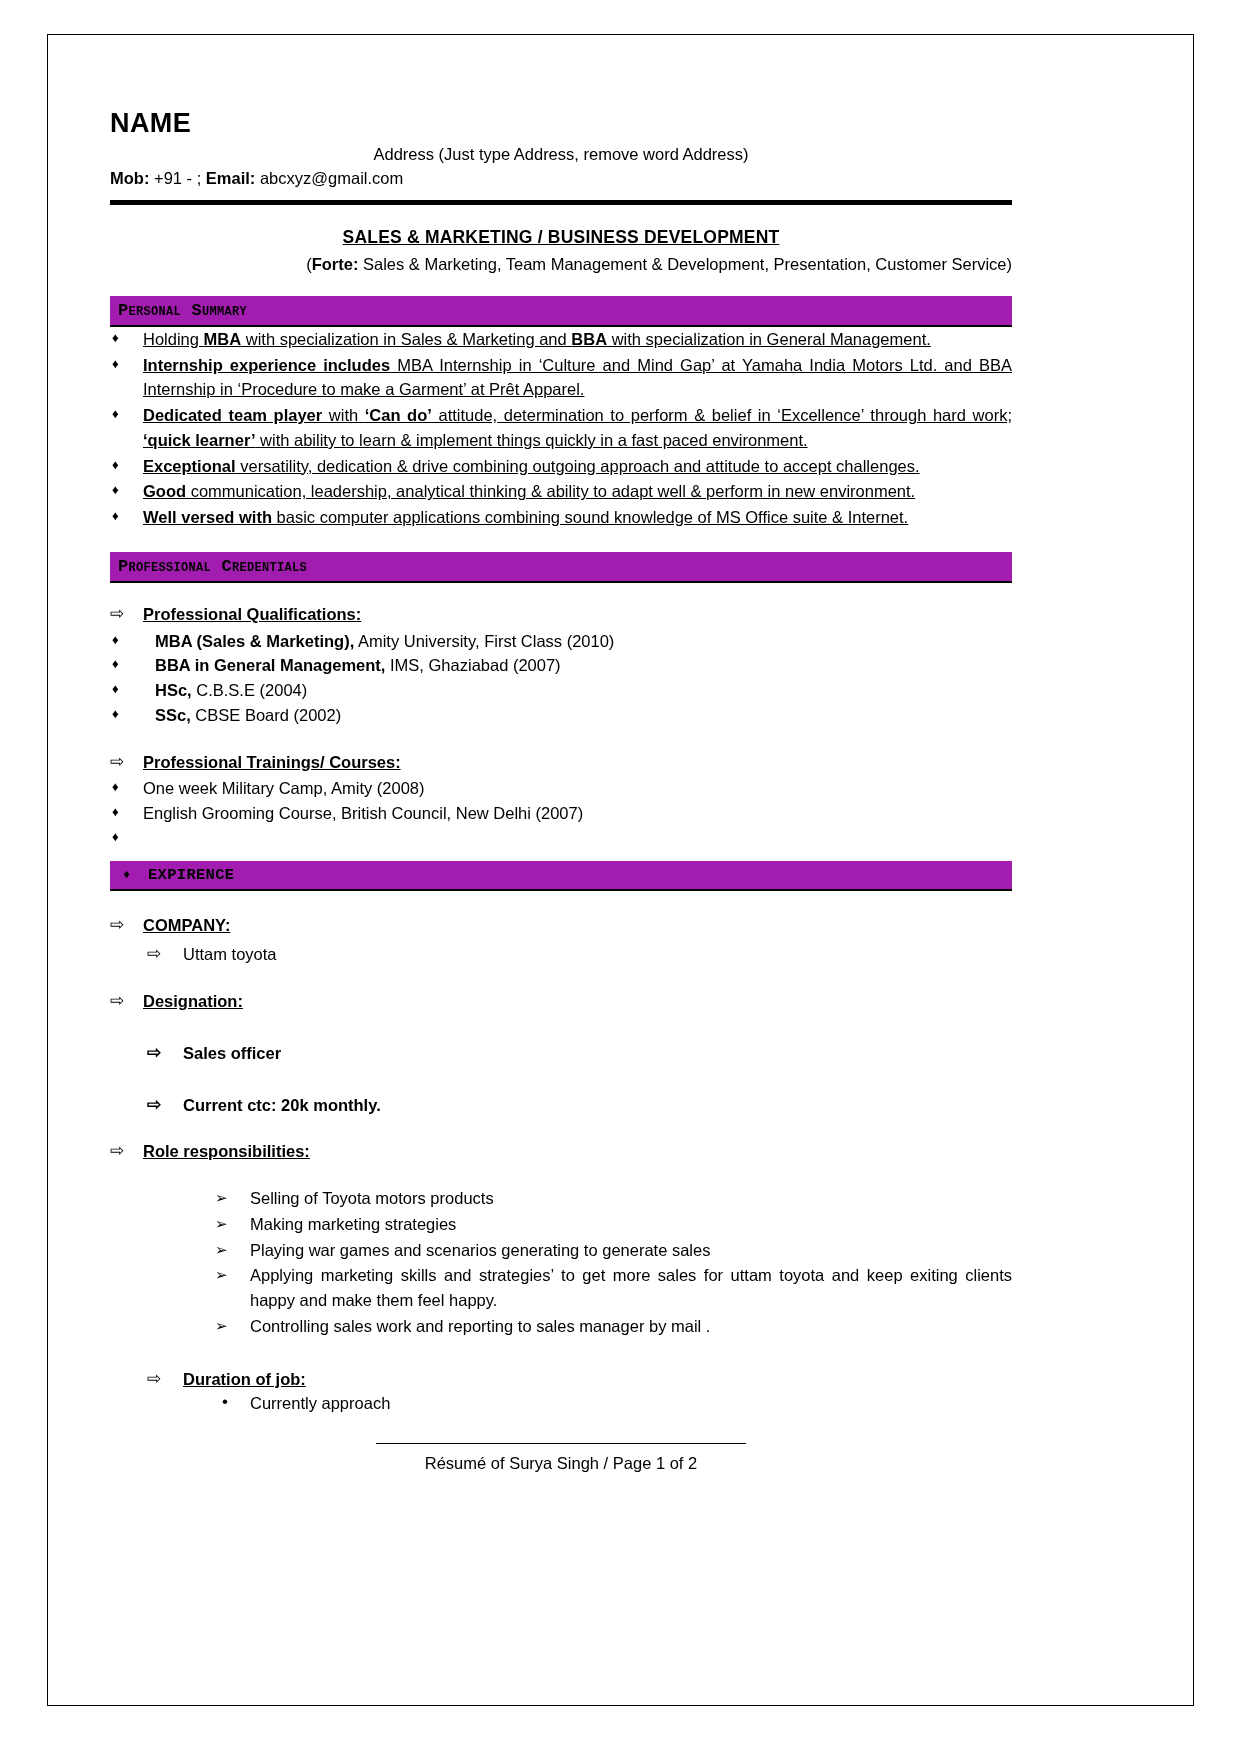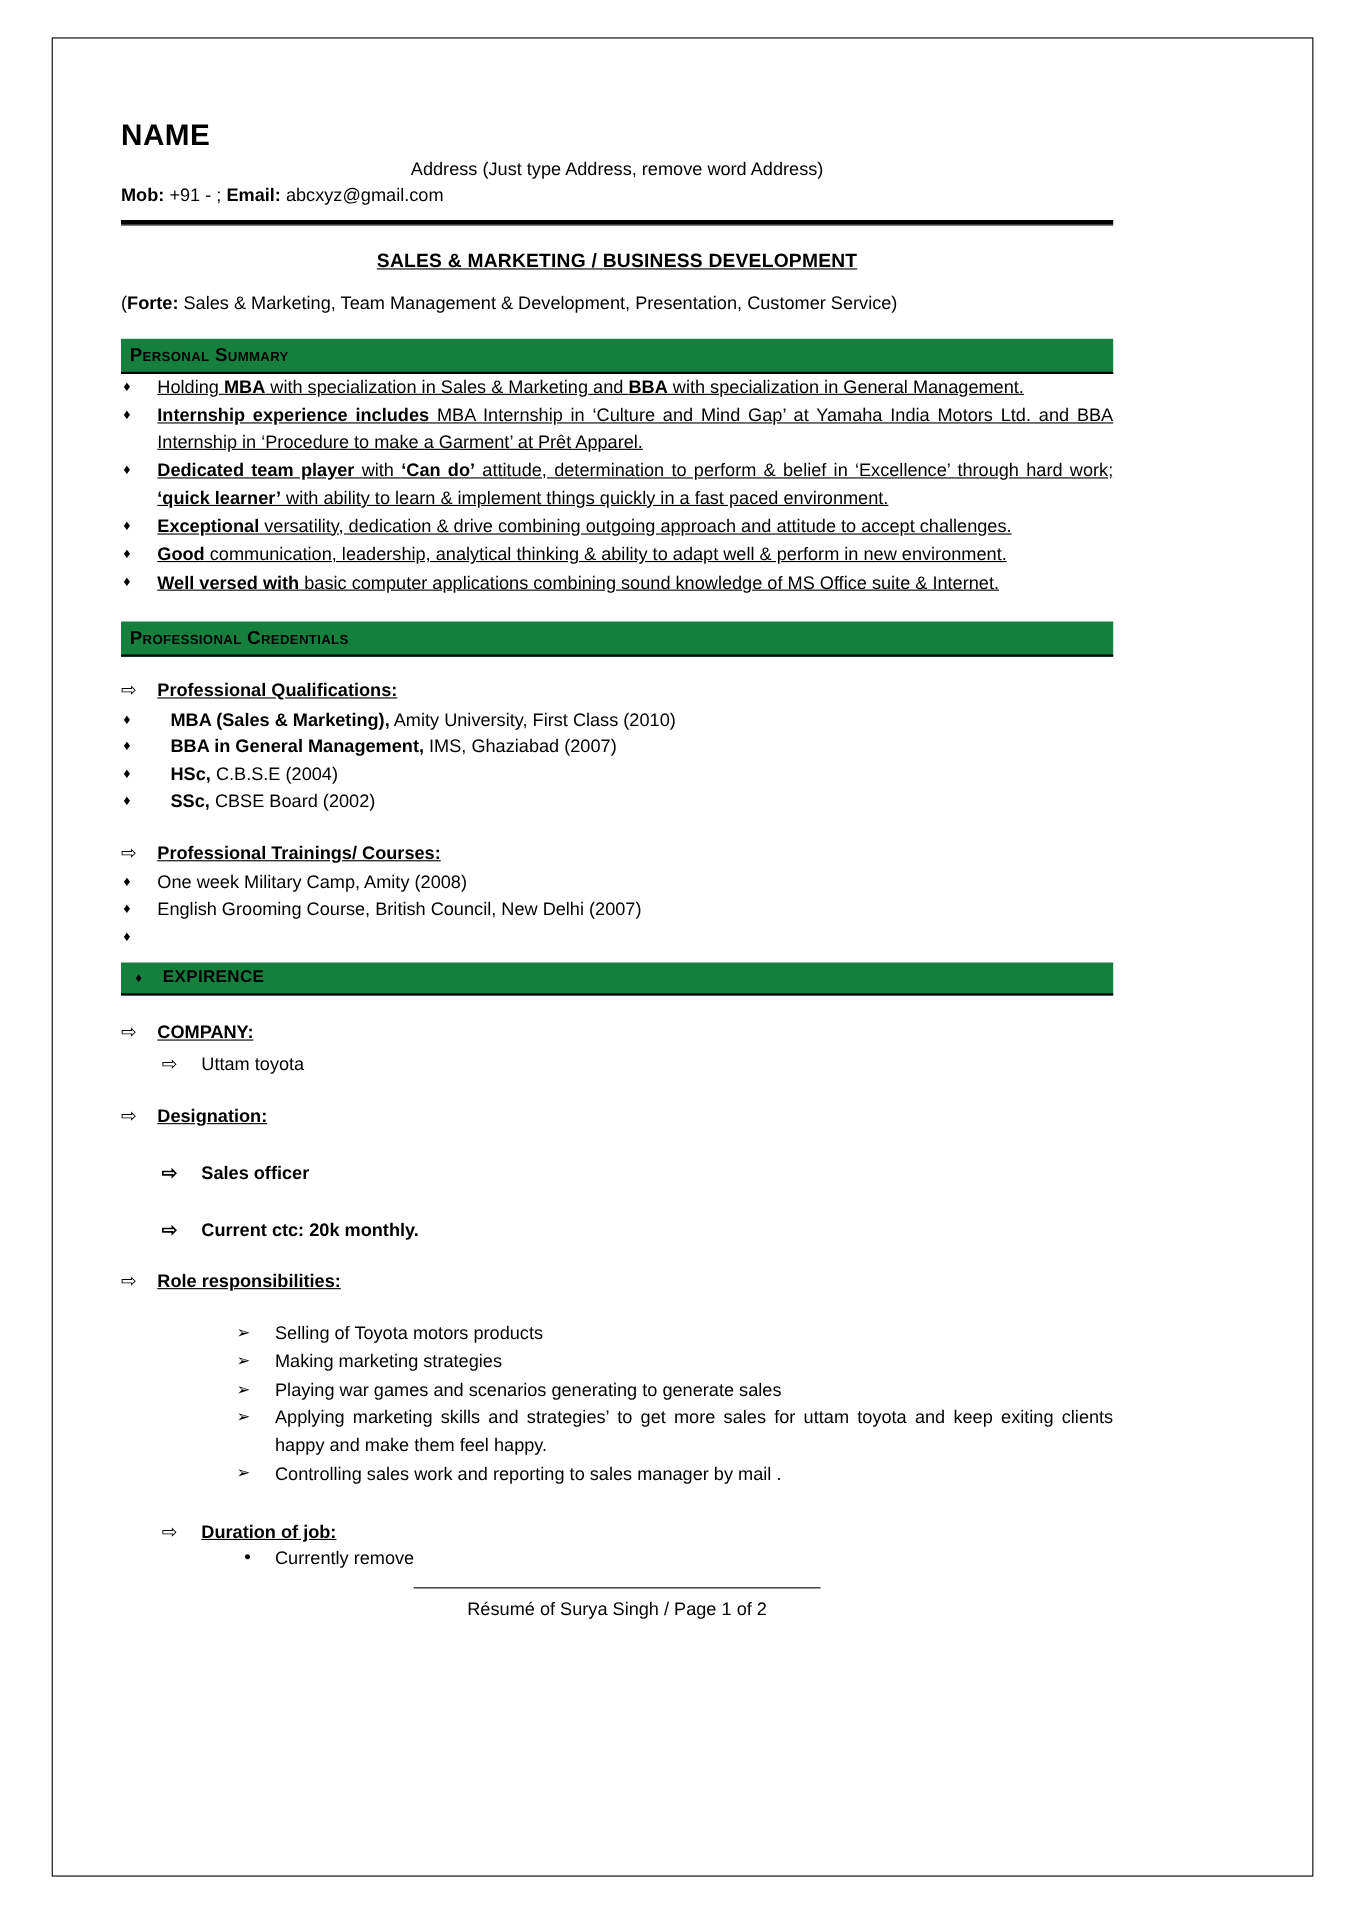--- a/index.html
+++ b/index.html
@@ -68,36 +68,37 @@
 
   .headline {
     margin-top: 22px;
     text-align: center;
     font-weight: bold;
     font-size: 17.5px;
     text-decoration: underline;
     letter-spacing: 0.2px;
   }
   .forte {
-    margin-top: 19px;
-    text-align: left;
+    margin-top: 7px;
+    text-align: right;
     font-size: 16.5px;
   }
   .forte b { font-weight: bold; }
 
   
   .section-band {
     margin-top: 22px;
-    background: #15803d;
+    background: #a21caf;
     border-bottom: 2.5px solid #000;
     padding: 5px 8px 5px 8px;
     font-weight: bold;
     font-size: 17px;
     font-variant: small-caps;
     letter-spacing: 0.3px;
+    font-family: Liberation Mono, monospace;
   }
   .section-band.plaincaps {
     font-variant: normal;
     font-size: 15.5px;
     padding-left: 38px;
     position: relative;
   }
   .section-band .band-bullet {
     position: absolute;
     left: 13px; top: 50%;
@@ -389,21 +390,21 @@
   </div>
 
   <div class="gap-md"></div>
 
   <div class="exp-sub bold" style="text-decoration:underline; padding-left:73px;">
     <span class="bul" style="text-decoration:none; font-weight:normal;">⇨</span>
     <span>Duration of job:</span>
   </div>
   <div class="dur-item">
     <span class="bul">•</span>
-    <span>Currently remove</span>
+    <span>Currently approach</span>
   </div>
 
 </div>
 
 <div class="footer">
   <div class="footer-rule"></div>
   <div class="footer-text">Résumé of Surya Singh / Page 1 of 2</div>
 </div>
 
 </body></html>

